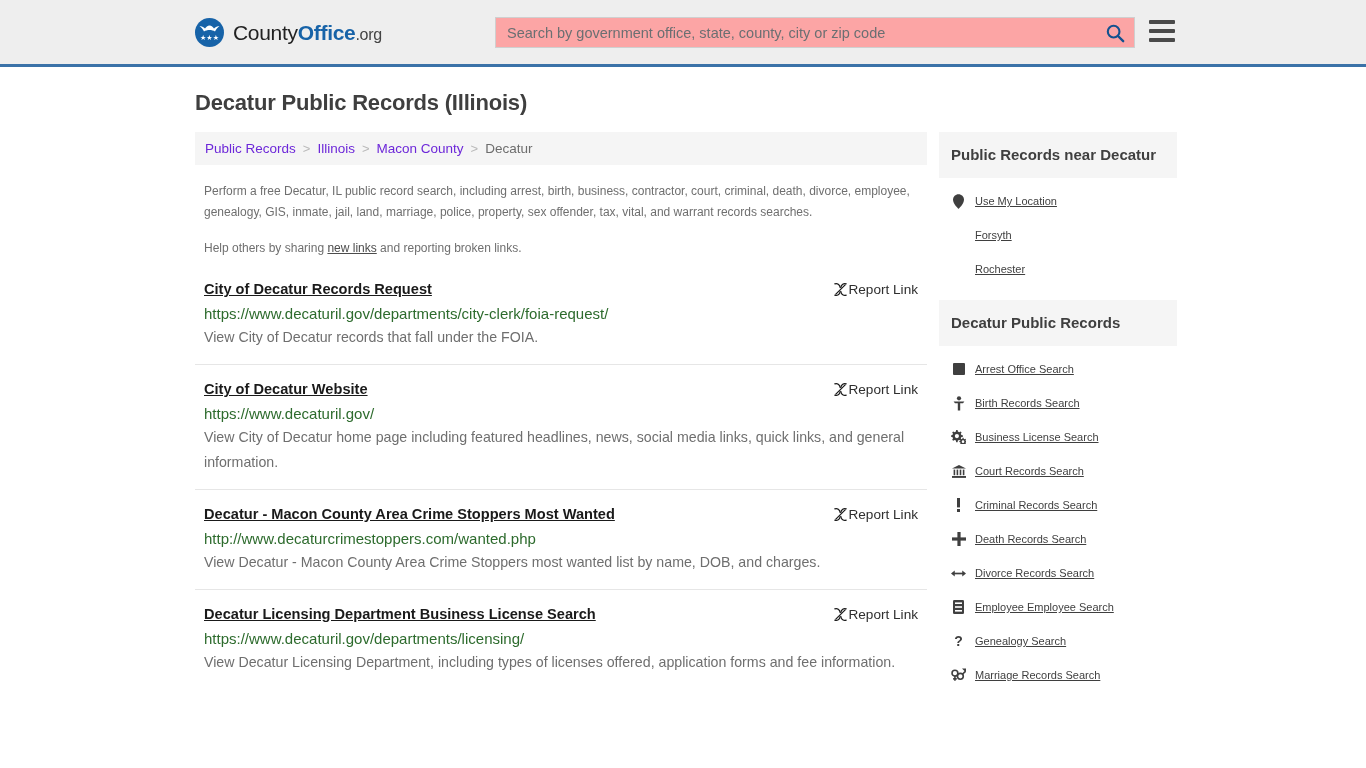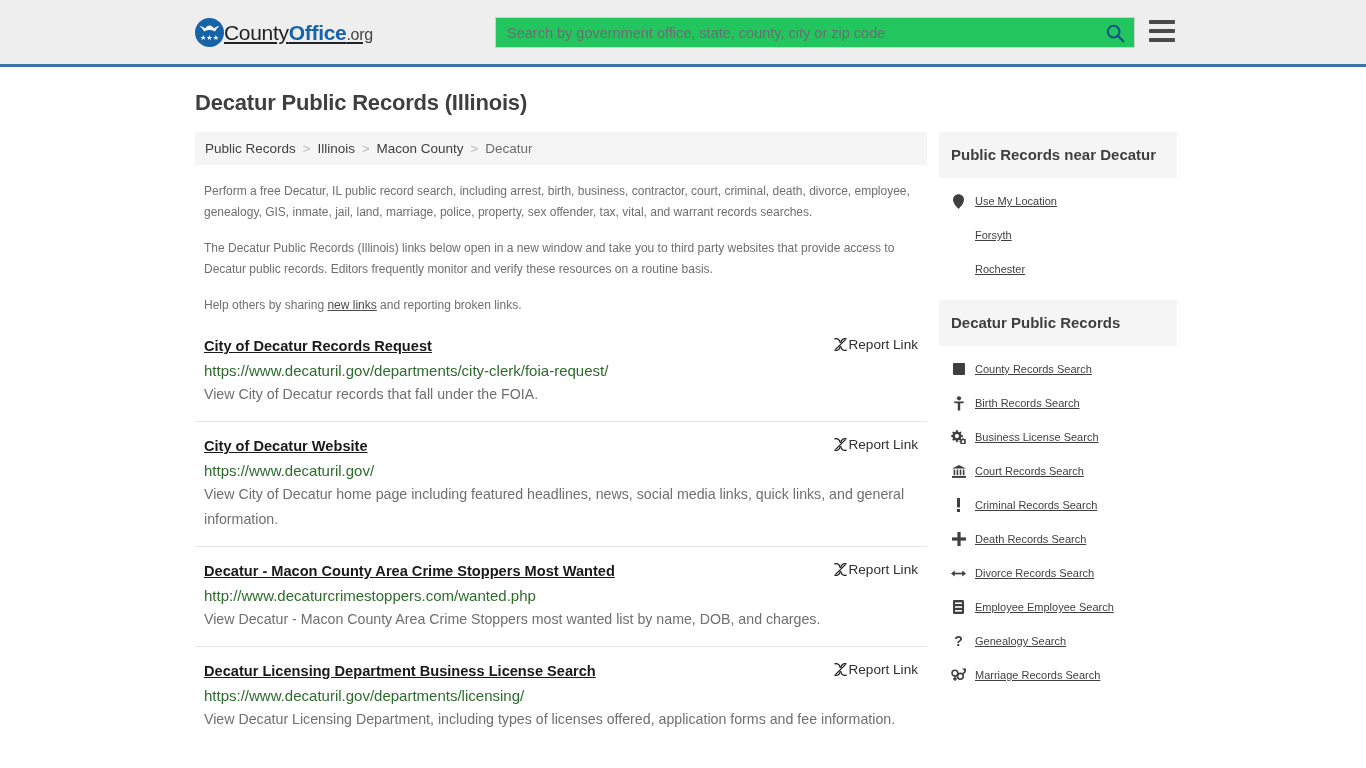--- a/index.html
+++ b/index.html
@@ -46,37 +46,37 @@
   #brand-mark .stars {
     position: absolute;
     left: 0; right: 0; top: 16px;
     text-align: center;
     font-size: 7px;
     letter-spacing: 0px;
     color: #ffffff;
     line-height: 8px;
   }
   #brand-text {
+    margin-left: 9px;
     font-size: 21px;
     letter-spacing: -0.3px;
     color: #222222;
     white-space: nowrap;
-    text-decoration: underline;
   }
   #brand-text .b { font-weight: bold; color: #1763a8; }
   #brand-text .b1 { font-weight: normal; color: #222; }
   #brand-text .tld { font-size: 16px; color: #444; }
 
   #search-wrap {
     position: absolute;
     left: 495px;
     top: 17px;
     width: 640px;
     height: 31px;
-    background: #22c55e;
+    background: #fca5a5;
     border: 1px solid #cfcfcf;
     display: flex;
     align-items: flex-start;
   }
   #search-input {
     flex: 1 1 auto;
     border: 0;
     outline: none;
     background: transparent;
     font-family: "Liberation Sans", sans-serif;
@@ -130,21 +130,21 @@
   
   #breadcrumb {
     background: #f5f5f5;
     height: 33px;
     display: flex;
     align-items: center;
     padding: 0 10px;
     font-size: 13.5px;
   }
   #breadcrumb a {
-    color: #404040;
+    color: #6d28d9;
     text-decoration: none;
   }
   #breadcrumb .sep {
     color: #b9b9b9;
     margin: 0 7px;
     font-size: 13px;
   }
   #breadcrumb .current { color: #6d6d6d; }
 
   
@@ -166,21 +166,21 @@
   #results { margin-top: 20px; }
   .result {
     padding: 0 9px 14px 9px;
     border-bottom: 1px solid #e6e6e6;
     margin-bottom: 14px;
     position: relative;
   }
   .result:last-child { border-bottom: 0; }
   .result-head {
     display: flex;
-    align-items: flex-start;
+    align-items: center;
     justify-content: space-between;
   }
   .result-title {
     font-size: 14.6px;
     font-weight: bold;
     color: #1a1a1a;
     text-decoration: underline;
     line-height: 20px;
     max-width: 600px;
   }
@@ -288,21 +288,20 @@
         <a href="#">Public Records</a>
         <span class="sep">&gt;</span>
         <a href="#">Illinois</a>
         <span class="sep">&gt;</span>
         <a href="#">Macon County</a>
         <span class="sep">&gt;</span>
         <span class="current">Decatur</span>
       </nav>
 
       <p class="intro">Perform a free Decatur, IL public record search, including arrest, birth, business, contractor, court, criminal, death, divorce, employee, genealogy, GIS, inmate, jail, land, marriage, police, property, sex offender, tax, vital, and warrant records searches.</p>
-      <p class="intro">The Decatur Public Records (Illinois) links below open in a new window and take you to third party websites that provide access to Decatur public records. Editors frequently monitor and verify these resources on a routine basis.</p>
       <p class="intro"><span>Help others by sharing </span><a href="#">new links</a><span> and reporting broken links.</span></p>
 
       <div id="results">
 
         <div class="result">
           <div class="result-head">
             <a href="#" class="result-title">City of Decatur Records Request</a>
             <a href="#" class="report-link">
               <svg width="15" height="15" viewBox="0 0 18 18">
                 <path d="M2.2 2.2 C5 1 8.2 3 8.6 6.6 M15.8 15.8 C13 17 9.8 15 9.4 11.4" fill="none" stroke="#1a1a1a" stroke-width="1.5" stroke-linecap="round"></path>
@@ -394,21 +393,21 @@
       <div class="side-box">
         <div class="side-header">Decatur Public Records</div>
         <ul class="side-list">
 
           <li>
             <span class="ico">
               <svg width="12" height="12" viewBox="0 0 12 12">
                   <rect x="0" y="0" width="12" height="12" rx="1" fill="#3f3f3f"></rect>
                 </svg>
             </span>
-            <a href="#">County Records Search</a>
+            <a href="#">Arrest Office Search</a>
           </li>
 
           <li>
             <span class="ico">
               <svg width="12" height="15" viewBox="0 0 12 15">
                 <circle cx="6" cy="2.3" r="2.1" fill="#3f3f3f"></circle>
                 <path d="M0.6 5.4 L11.4 5.4 L10 7.2 L7.2 7.2 L7.2 14.6 L4.8 14.6 L4.8 7.2 L2 7.2 Z" fill="#3f3f3f"></path>
               </svg>
             </span>
             <a href="#">Birth Records Search</a>

